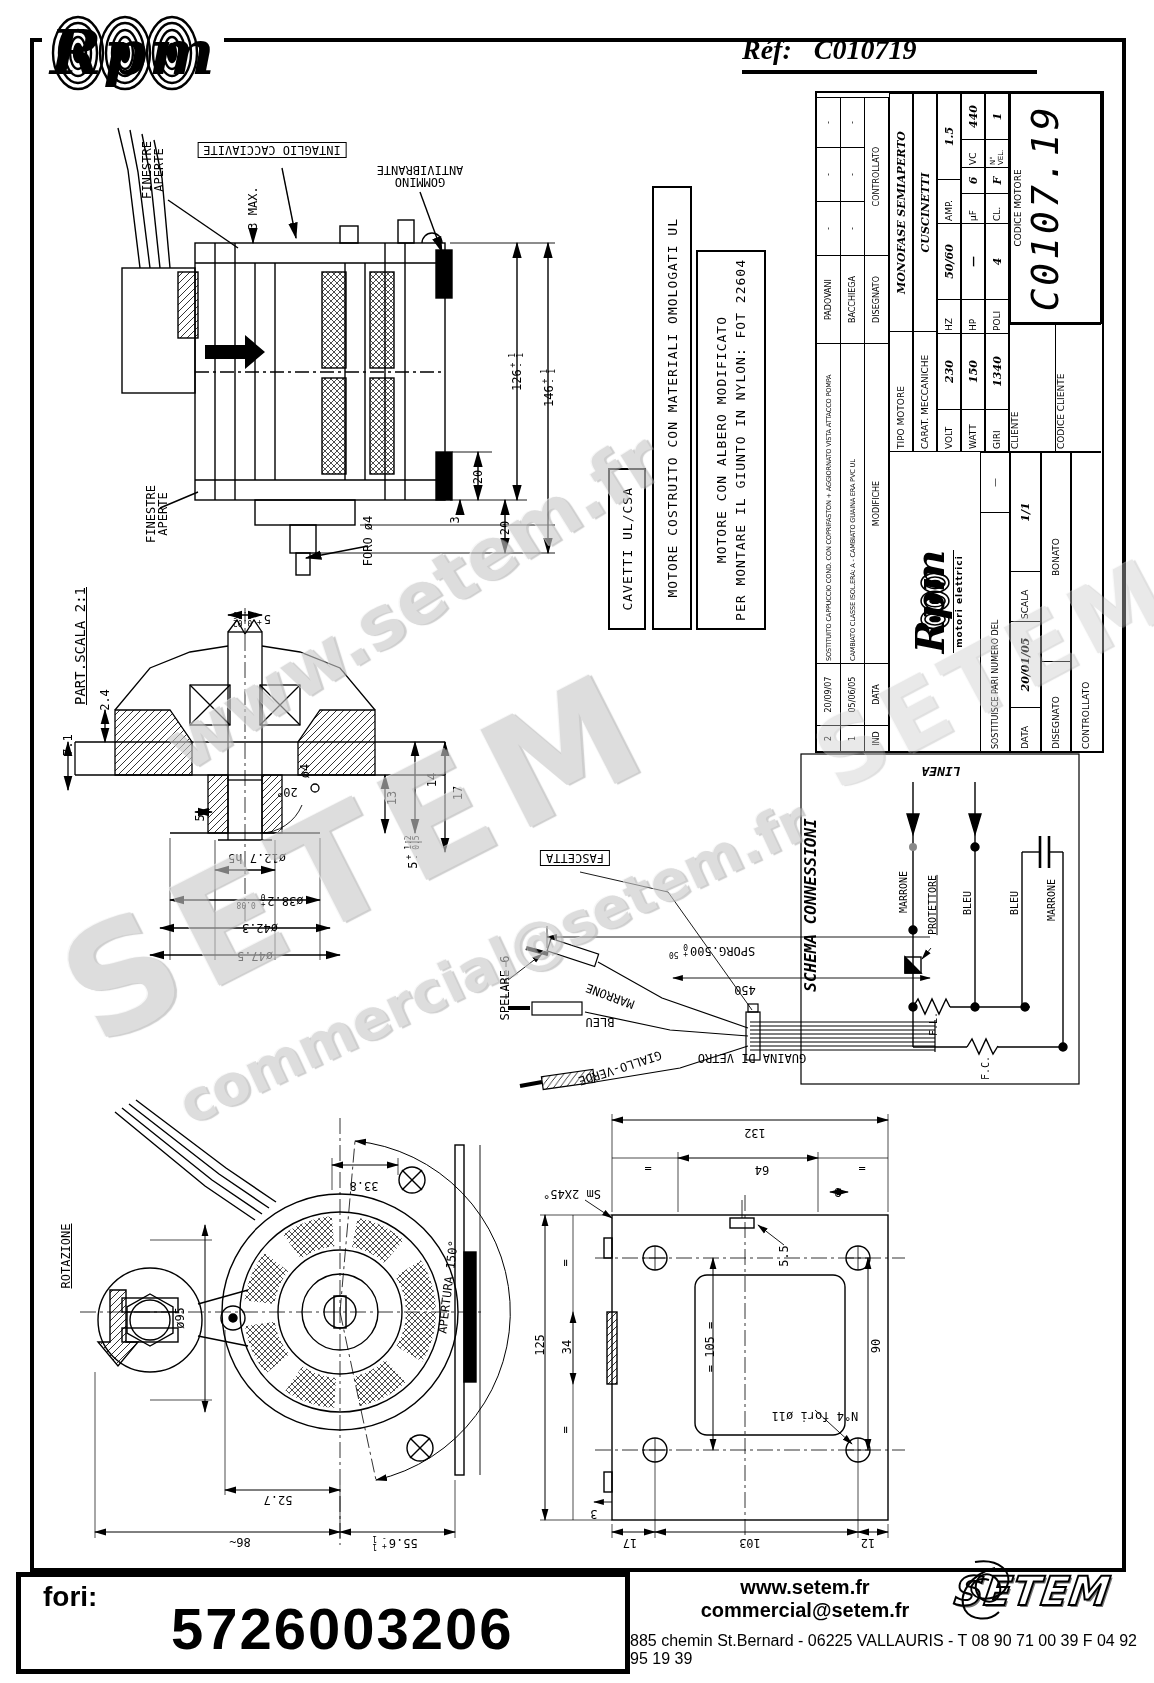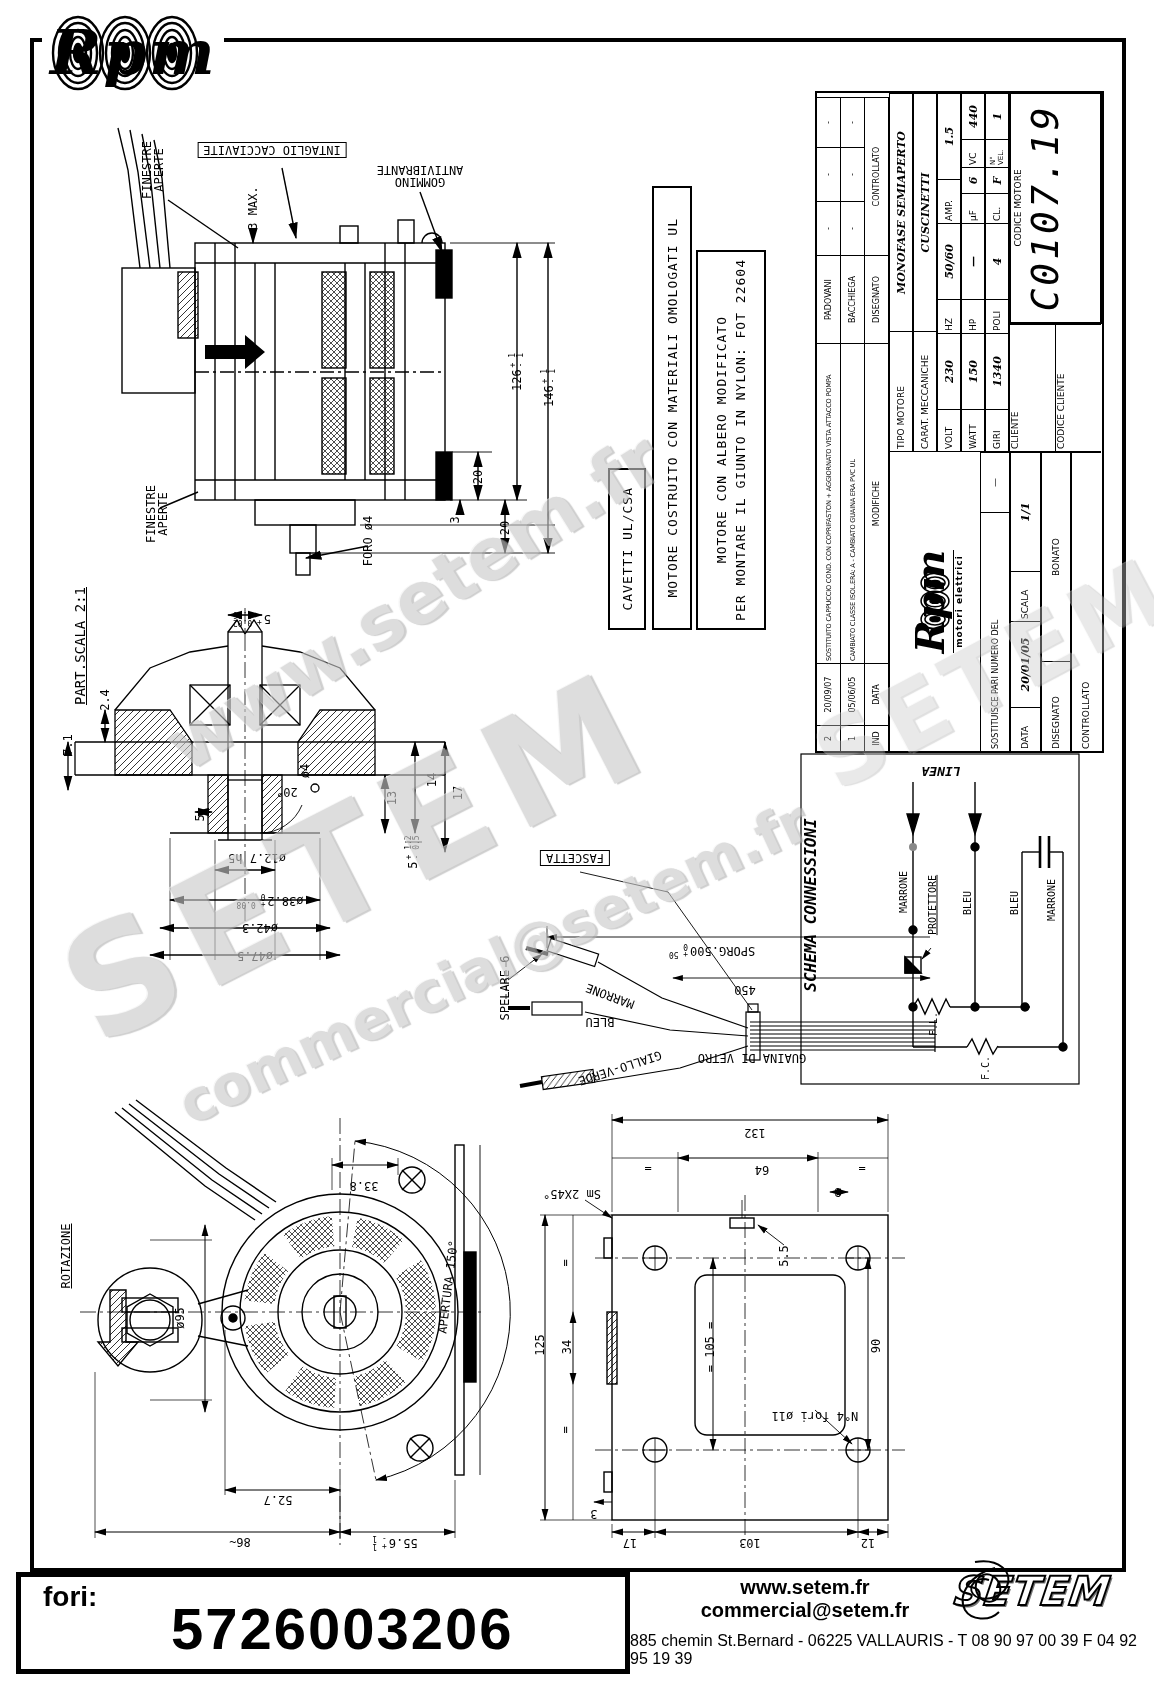--- a/index.html
+++ b/index.html
@@ -100,20 +100,24 @@
             <ellipse cx="122" cy="39" rx="19" ry="30"></ellipse>
           <ellipse cx="122" cy="39" rx="13" ry="23"></ellipse>
             <ellipse cx="122" cy="39" rx="8" ry="16"></ellipse>
           <ellipse cx="122" cy="39" rx="4" ry="9" fill="#000"></ellipse>
         </g>
       </g>
     </svg>
     <span class="script">Rpm</span>
   </div>
 
+  <div class="ref">
+    <span>Réf:</span>
+    <span>C010719</span>
+  </div>
 
   <svg style="left:40px;top:100px" width="540" height="500" viewBox="0 0 540 500">
     <g stroke="#000" stroke-width="1.4" fill="none">
       <rect x="155" y="143" width="250" height="257"></rect>
       <line x1="155" y1="163" x2="405" y2="163"></line>
         <line x1="155" y1="380" x2="405" y2="380"></line>
       <line x1="175" y1="143" x2="175" y2="400"></line>
         <line x1="195" y1="143" x2="195" y2="400"></line>
       <line x1="215" y1="163" x2="215" y2="380"></line>
         <line x1="235" y1="163" x2="235" y2="380"></line>
@@ -616,21 +620,21 @@
   <div class="wm" style="left:800px;top:620px;font-size:92px;letter-spacing:8px;--r:-28deg;opacity:.4">SETEM</div>
 
   <div class="codebox">
     <div class="cl">fori:</div>
     <div class="cv">5726003206</div>
   </div>
   <div class="fcenter">
     <div class="l1">www.setem.fr</div>
     <div class="l1">commercial@setem.fr</div>
   </div>
-  <div class="faddr">885 chemin St.Bernard  -  06225 VALLAURIS  -  T 08 90 97 00 39   F 04 92 95 19 39</div>
+  <div class="faddr">885 chemin St.Bernard  -  06225 VALLAURIS  -  T 08 90 71 00 39   F 04 92 95 19 39</div>
   <div class="slogo">
     <svg width="62" height="66" viewBox="0 0 62 66">
       <g fill="none" stroke="#000" stroke-width="2">
         <path d="M20,4 C44,0 58,14 52,28 C46,42 24,44 18,36 C12,28 22,18 34,22"></path>
         <path d="M40,10 C16,16 2,36 10,52 C16,62 34,64 44,54"></path>
         <ellipse cx="33" cy="30" rx="12" ry="14" transform="rotate(-20 33 30)"></ellipse>
       </g>
     </svg>
     <span class="st">SETEM</span>
   </div>

